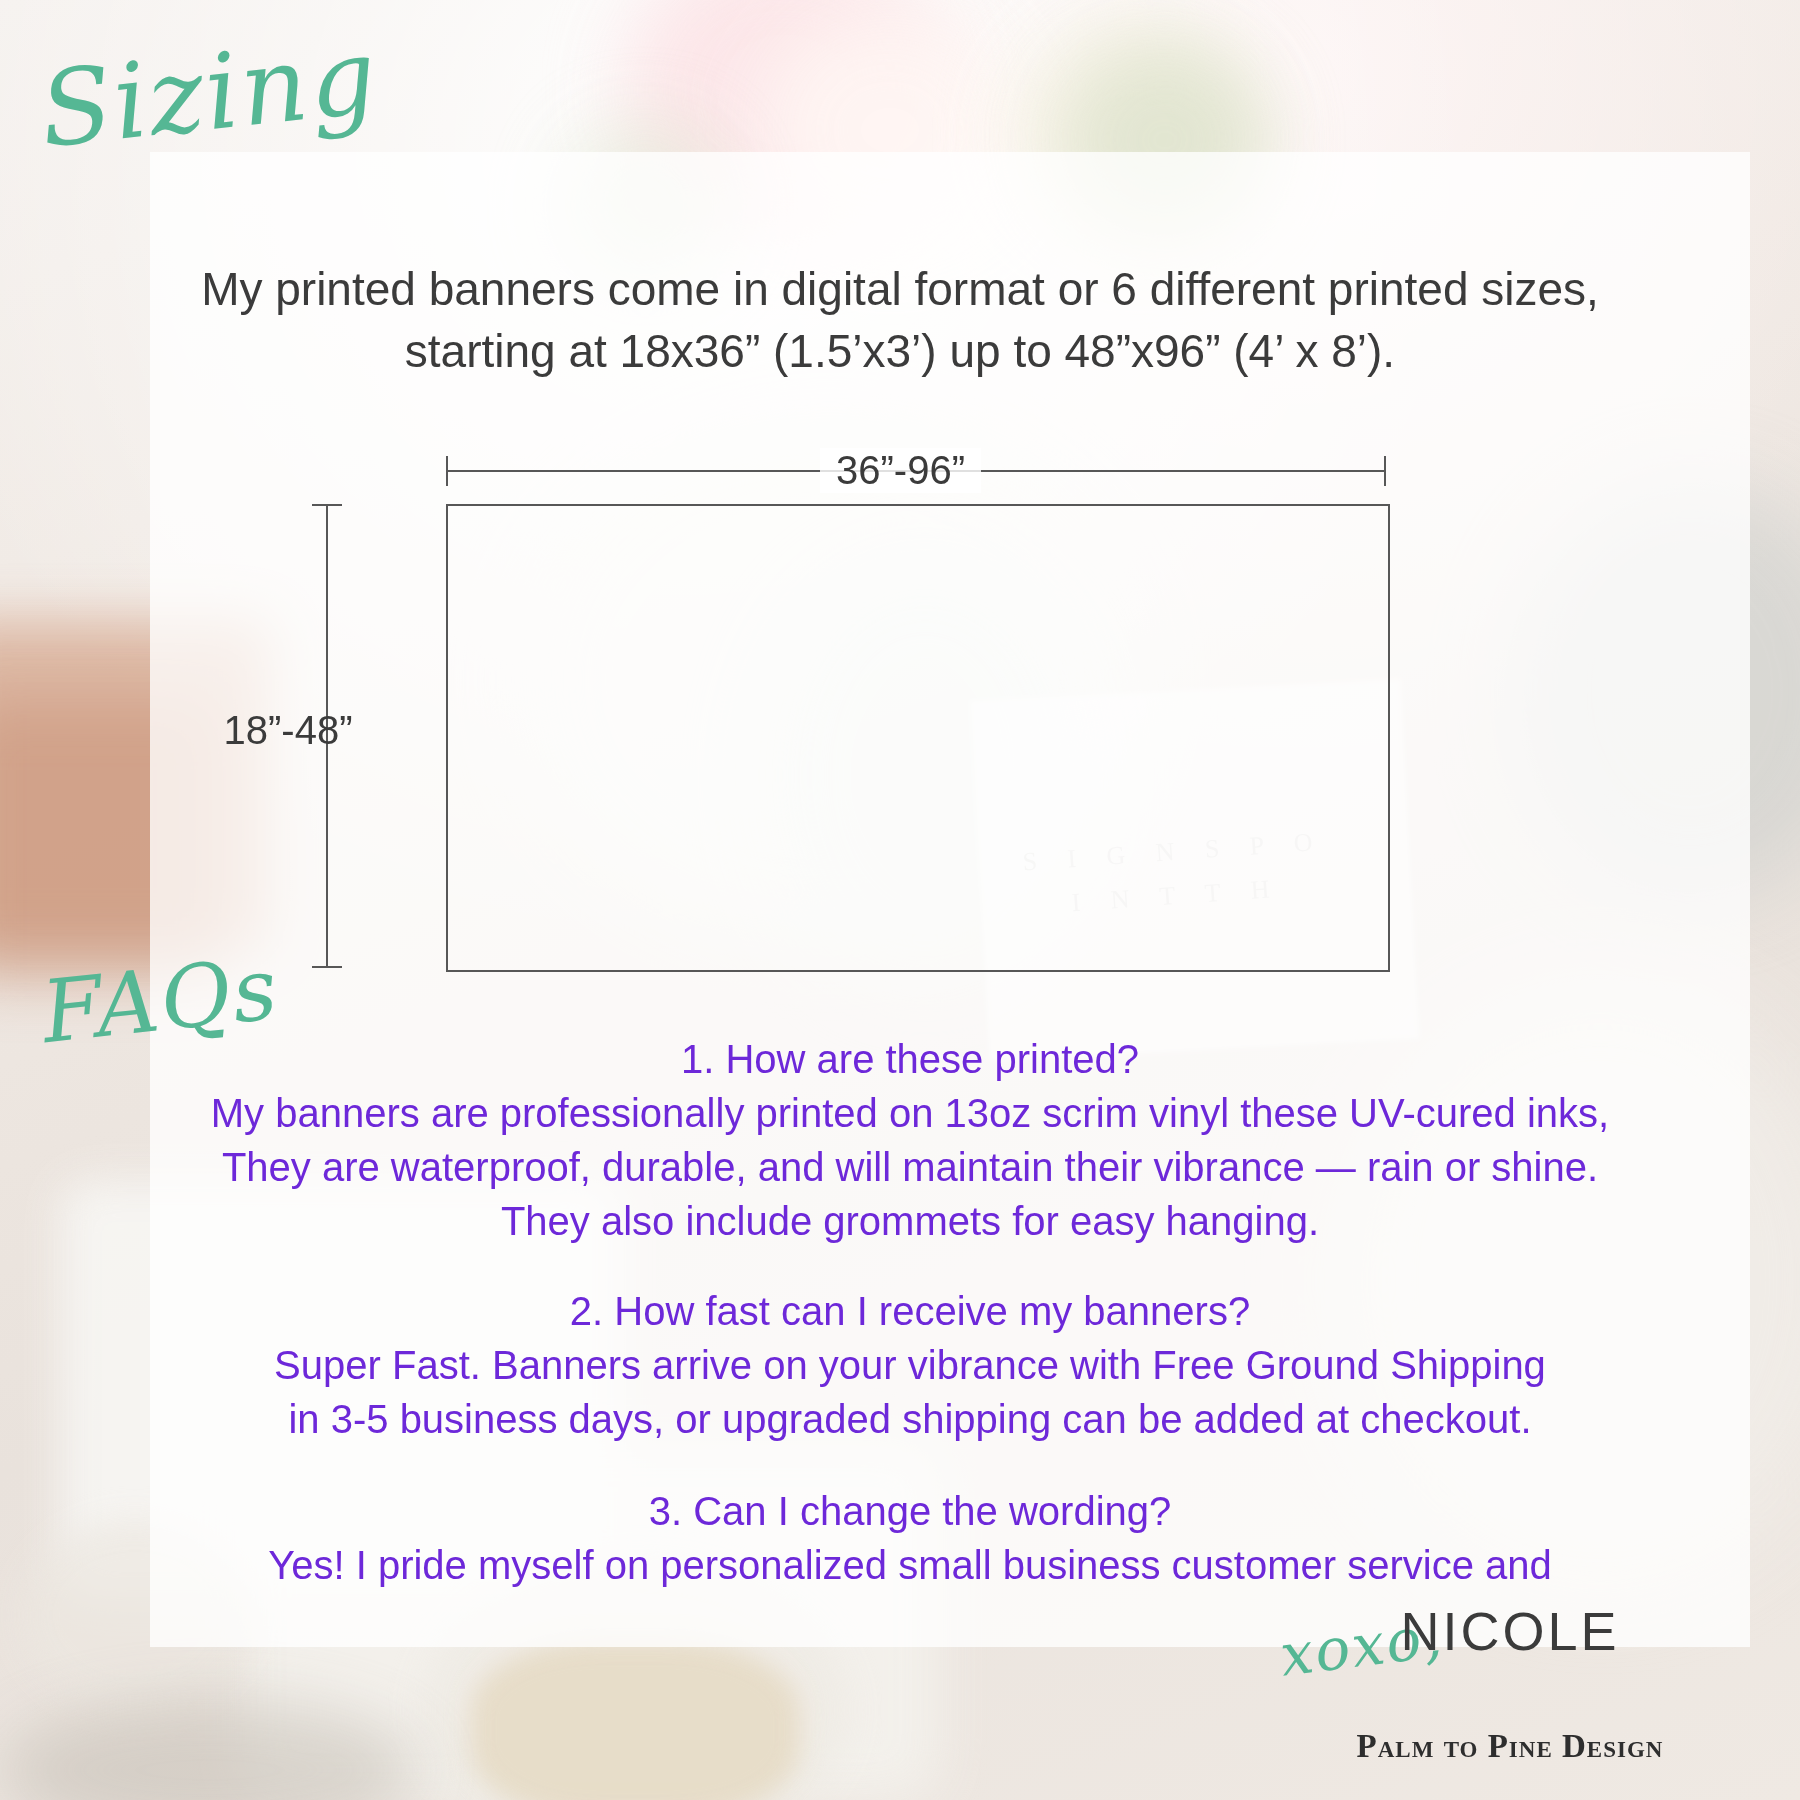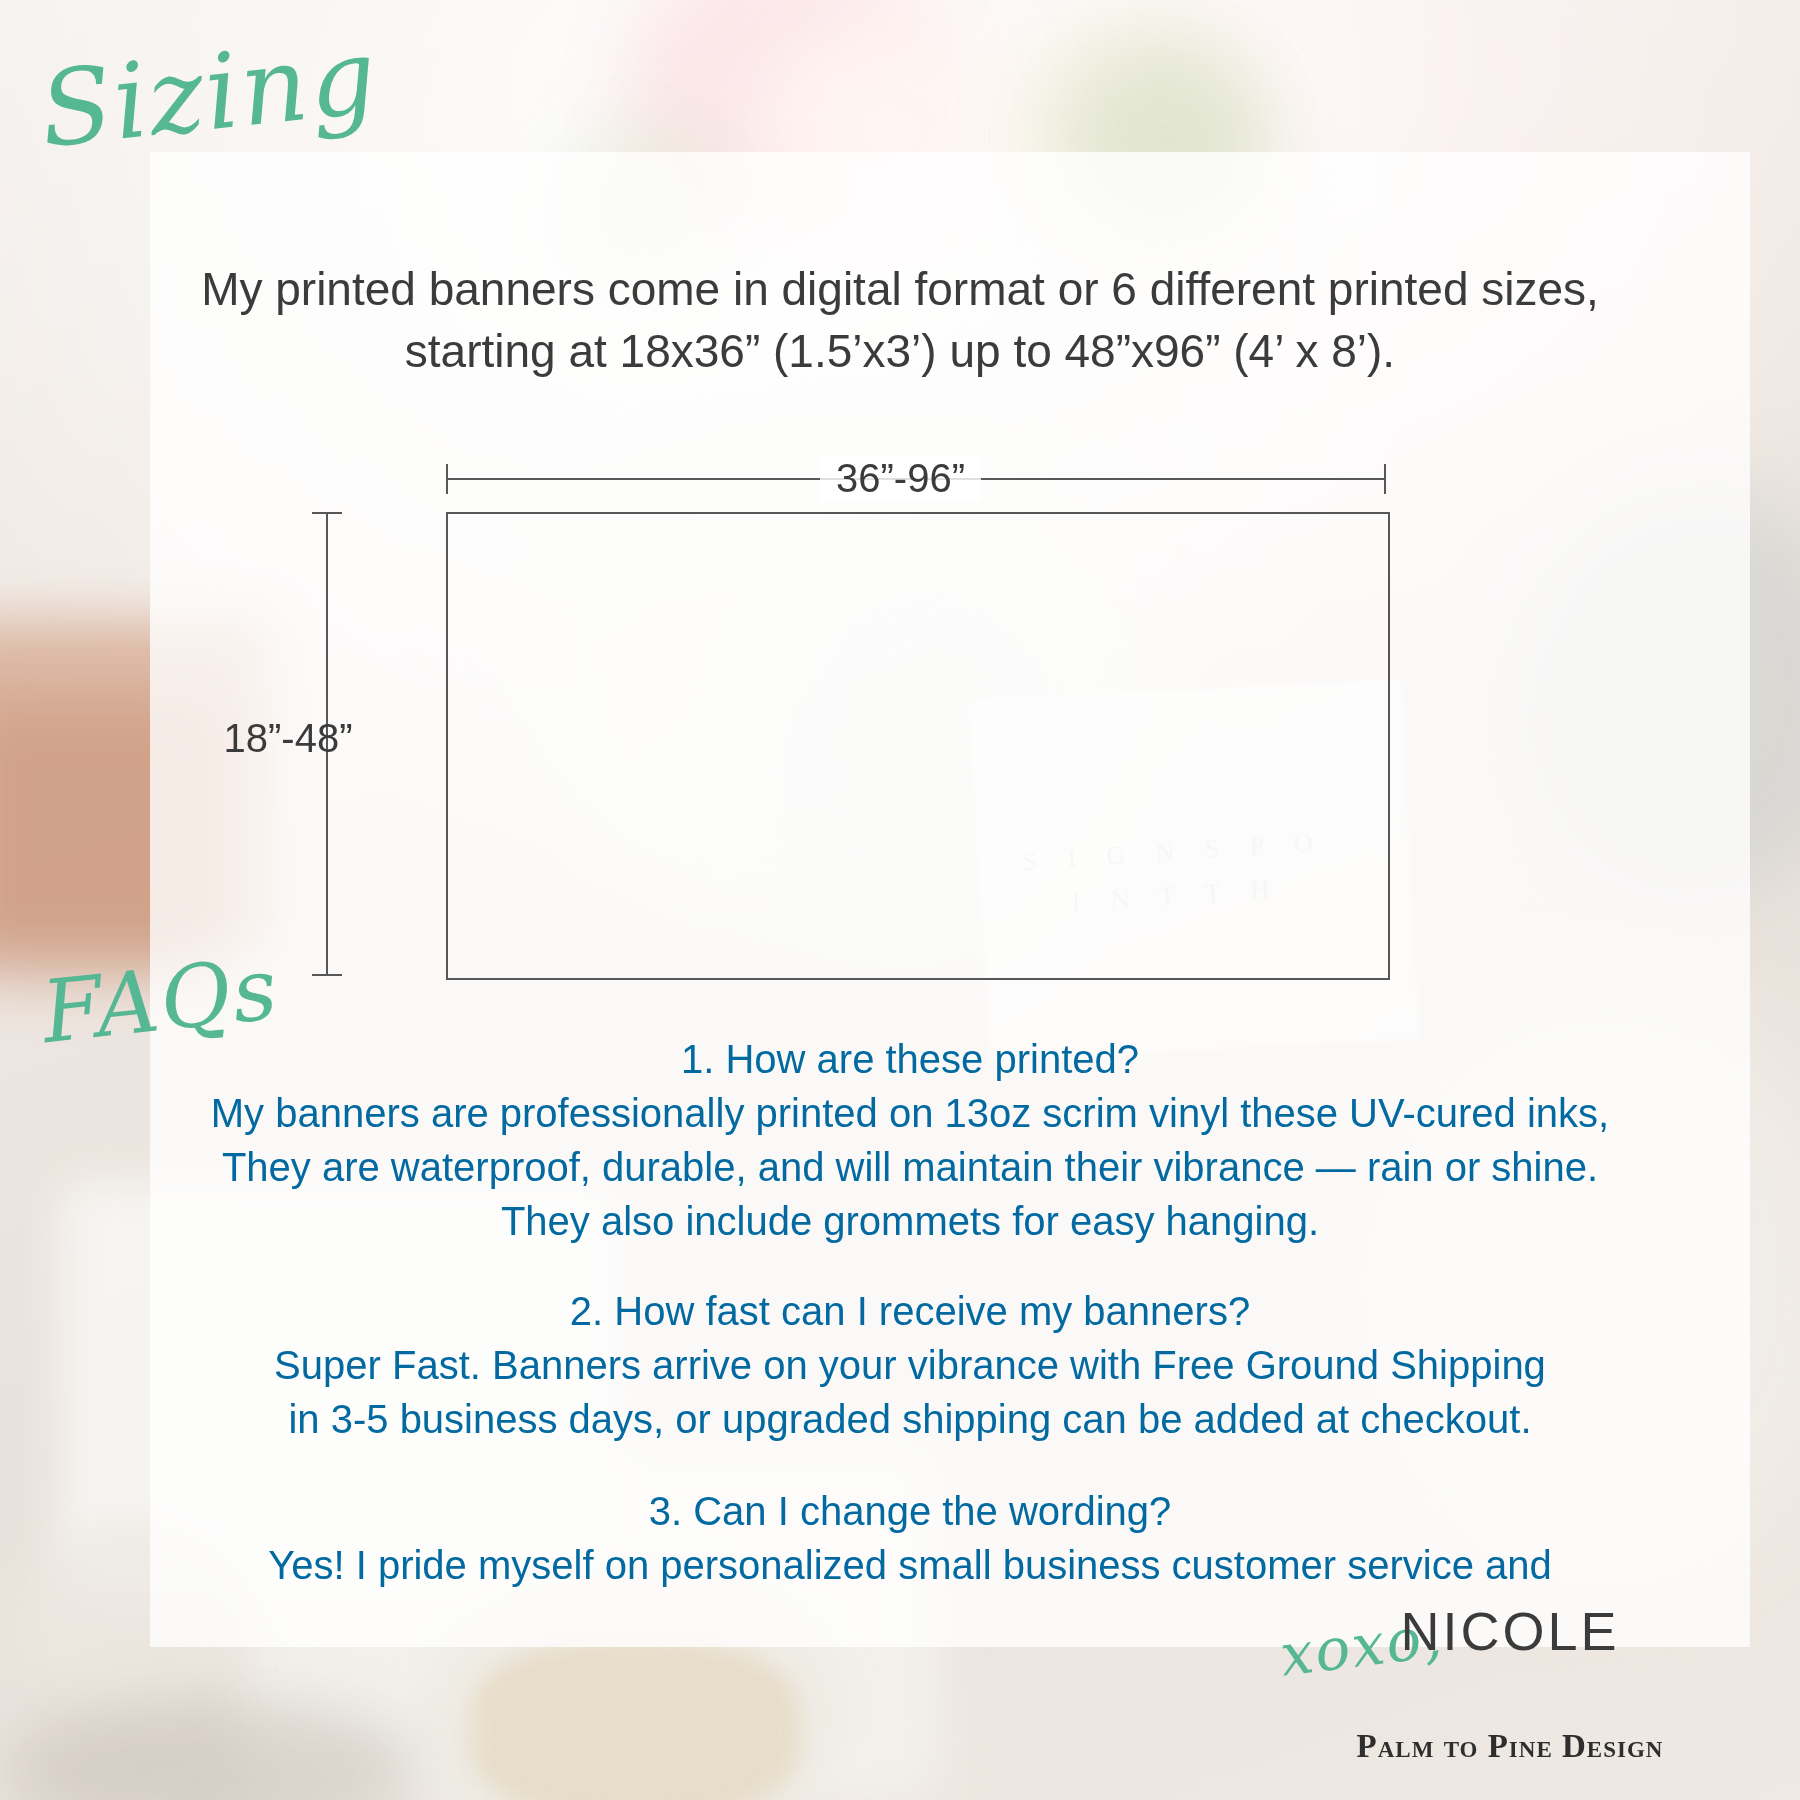--- a/index.html
+++ b/index.html
@@ -127,21 +127,21 @@
     font-family: "Liberation Sans", sans-serif;
     font-weight: 300;
     font-size: 46px;
     line-height: 62px;
     color: #3b3b3b;
   }
 
   
   .diagram {
     position: absolute;
-    left: 0; top: 12px;
+    left: 0; top: 4px;
     width: 1800px; height: 1408px;
     pointer-events: none;
   }
   .rect-box {
     position: absolute;
     left: 446px;
     top: 500px;
     width: 940px;
     height: 464px;
     border: 2px solid #575757;
@@ -196,21 +196,21 @@
   }
 
   
   .faq-block {
     position: absolute;
     left: 150px;
     width: 1520px;
     text-align: center;
     font-family: "Liberation Sans", sans-serif;
     font-weight: 300;
-    color: #0369a1;
+    color: #6d28d9;
   }
   .faq-q {
     font-size: 40px;
     line-height: 54px;
   }
   .faq-a {
     font-size: 40px;
     line-height: 54px;
   }
   #faq-1 { top: 1032px; }

